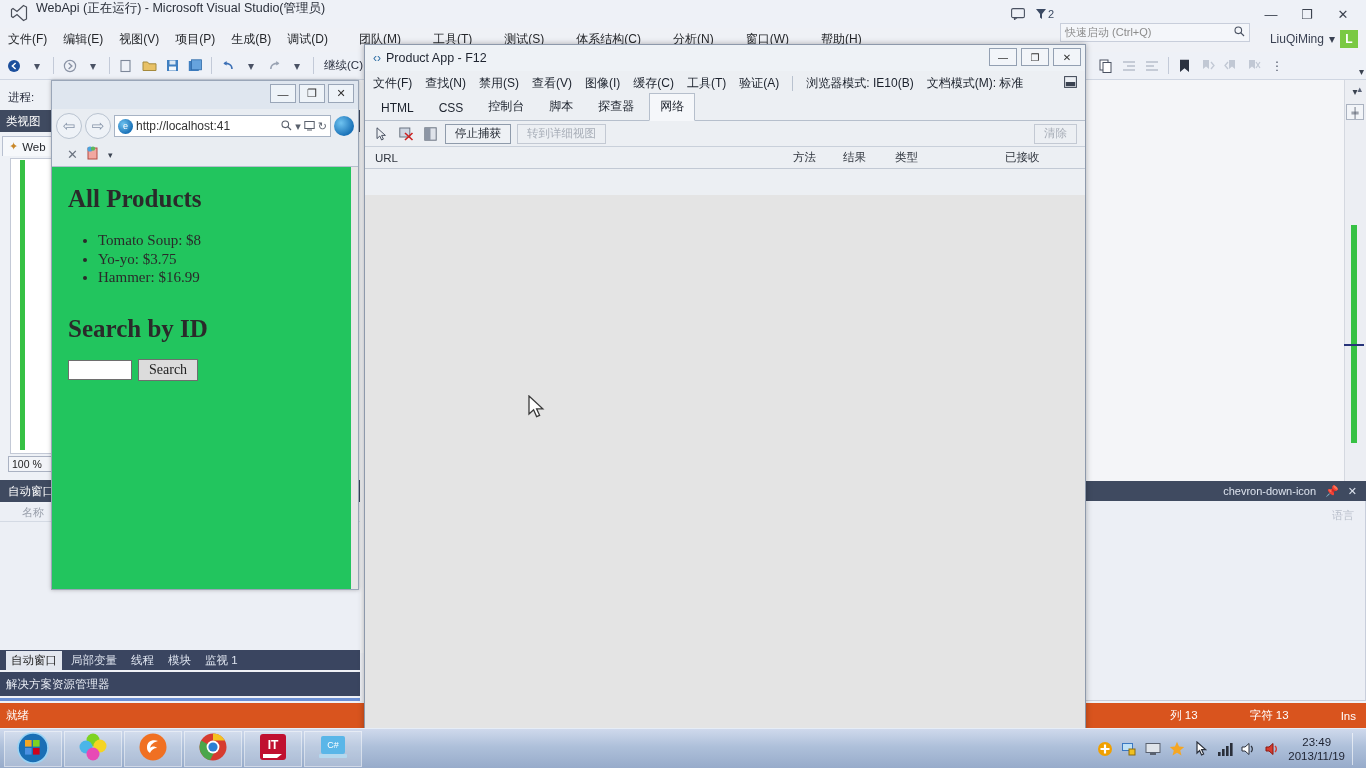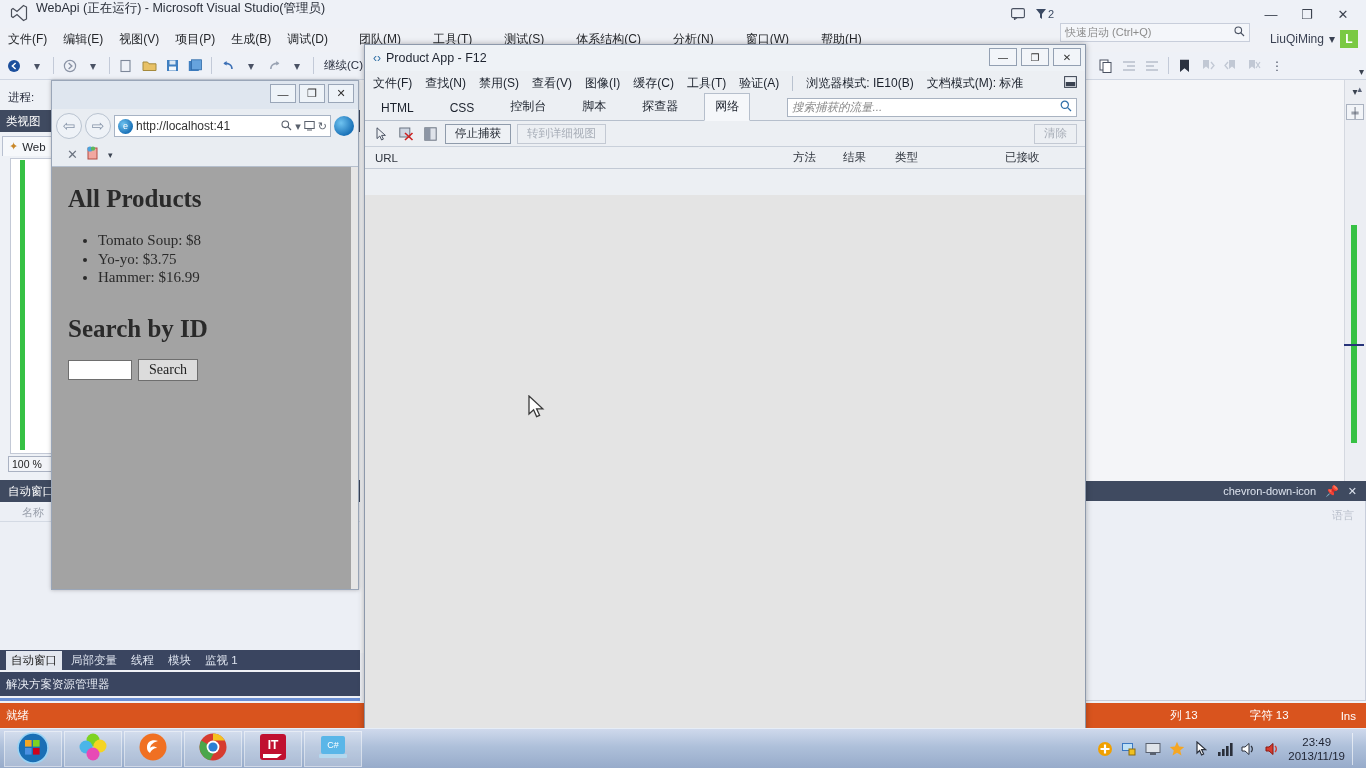--- a/index.html
+++ b/index.html
@@ -225,21 +225,21 @@
     width:20px;height:20px;border-radius:50%;
     background:radial-gradient(circle at 35% 35%,#6fc3f0,#1a72b8 70%);
   }
   .ie-tabrow {
     height:24px; border-bottom:1px solid #b5bfcd;
     display:flex; align-items:center; gap:8px; padding-left:15px;
     background:#e9edf2;
   }
   .ie-page {
     position:absolute; left:0; top:86px; right:0; bottom:0;
-    background:#a3a3a3; overflow:hidden;
+    background:#22c55e; overflow:hidden;
   }
   .page-inner { padding:18px 16px; color:#2a2a2a; font-family:"Liberation Serif", serif; }
   .page-inner h1 { font-size:25px; margin:0 0 18px 0; font-weight:bold; }
   .page-inner h2 { font-size:25px; margin:28px 0 16px 0; font-weight:bold; }
   .page-inner ul { margin:0; padding-left:30px; }
   .page-inner li { font-size:15px; line-height:18.5px; }
   .srow { display:flex; align-items:center; gap:6px; margin-top:4px; }
   .stext { width:64px; height:20px; border:1px solid #6e6e6e; background:#fff; }
   .sbtn {
     height:22px; padding:0 10px; border:1px solid #6e6e6e; background:#dcdcdc;
@@ -264,21 +264,21 @@
     width:28px;height:18px;border:1px solid #93a0b2;background:#f2f5f9;
     display:flex;align-items:center;justify-content:center;font-size:10px;color:#333;
   }
   .f12-menu {
     height:24px; display:flex; align-items:center; gap:13px; padding-left:8px;
     font-size:12px; color:#1b212c; position:relative;
   }
   .f12-menu .sep { width:1px;height:15px;background:#b9c2cf; }
   .f12-dockico { position:absolute; right:8px; color:#3a4250; font-size:12px; }
   .f12-tabs {
-    height:26px; display:flex; align-items:flex-end; gap:16px;
+    height:26px; display:flex; align-items:flex-end; gap:5px;
     border-bottom:1px solid #b6bfcc; padding-left:6px; position:relative;
     background:#eceff3;
   }
   .f12-tab {
     padding:4px 10px 5px 10px; font-size:12px; color:#1b212c;
   }
   .f12-tab.active {
     background:#f5f7fa; border:1px solid #b6bfcc; border-bottom:1px solid #f5f7fa;
     margin-bottom:-1px;
   }
@@ -651,29 +651,20 @@
       </span>
     </div>
 
     <div class="f12-tabs">
       <span class="f12-tab">HTML</span>
       <span class="f12-tab">CSS</span>
       <span class="f12-tab">控制台</span>
       <span class="f12-tab">脚本</span>
       <span class="f12-tab">探查器</span>
       <span class="f12-tab active">网络</span>
-      <div class="f12-search">
-        <span>搜索捕获的流量...</span>
-        <span class="s-ico">
-          <svg width="12" height="12" viewBox="0 0 12 12">
-              <circle cx="4.8" cy="4.8" r="3.6" fill="none" stroke="#2f6fa8" stroke-width="1.2"></circle>
-              <line x1="7.4" y1="7.4" x2="11" y2="11" stroke="#2f6fa8" stroke-width="1.3"></line>
-            </svg>
-        </span>
-      </div>
     </div>
 
     <div class="f12-toolbar">
       <span class="f12-tico">
         <svg width="12" height="14" viewBox="0 0 12 14">
             <path d="M1 0.8 L1 11.6 L3.8 9 L5.6 13 L7.4 12.1 L5.6 8.4 L9.4 8.4 Z" fill="none" stroke="#4a5262" stroke-width="1"></path>
           </svg>
       </span>
       <span class="f12-tico">
         <svg width="15" height="14" viewBox="0 0 15 14">

